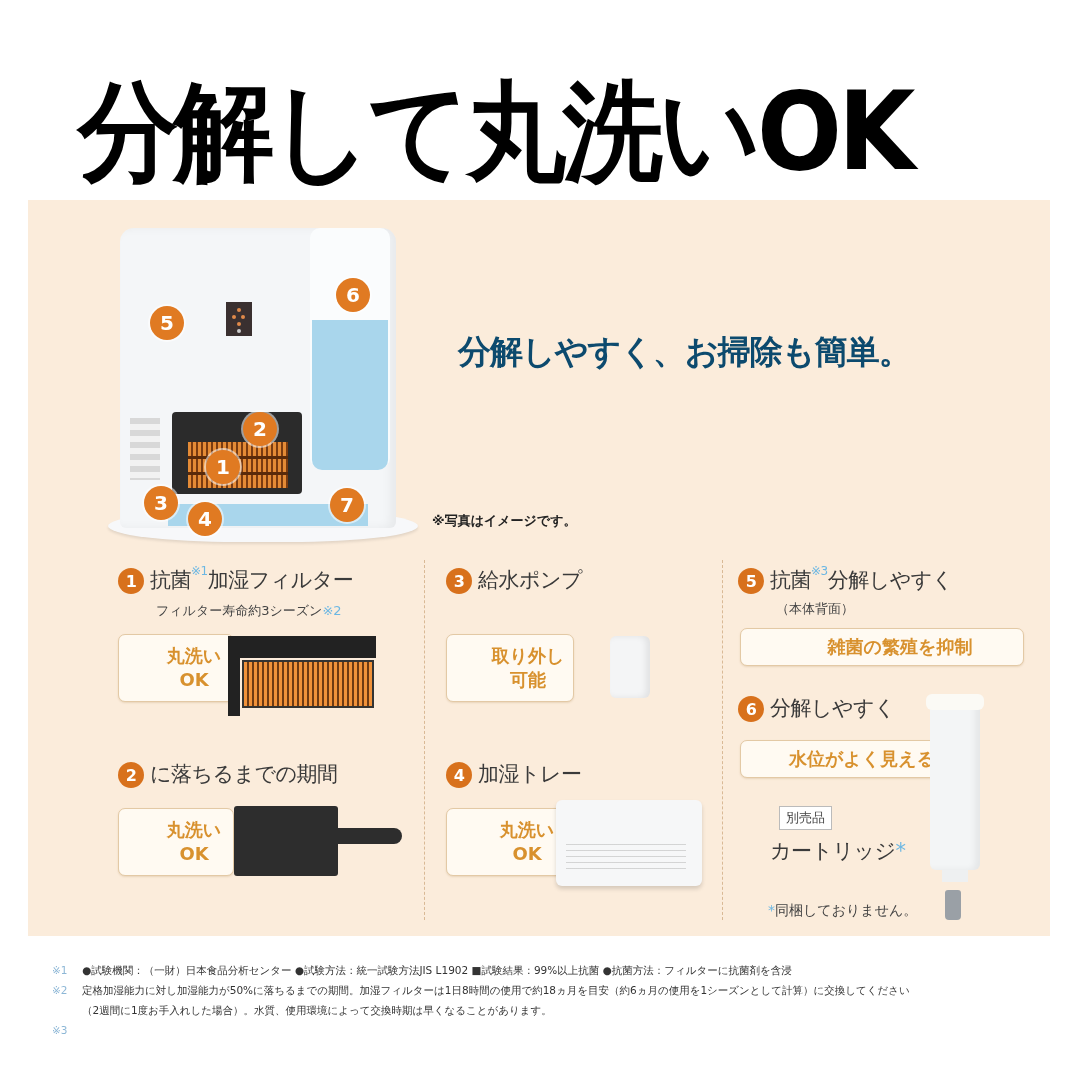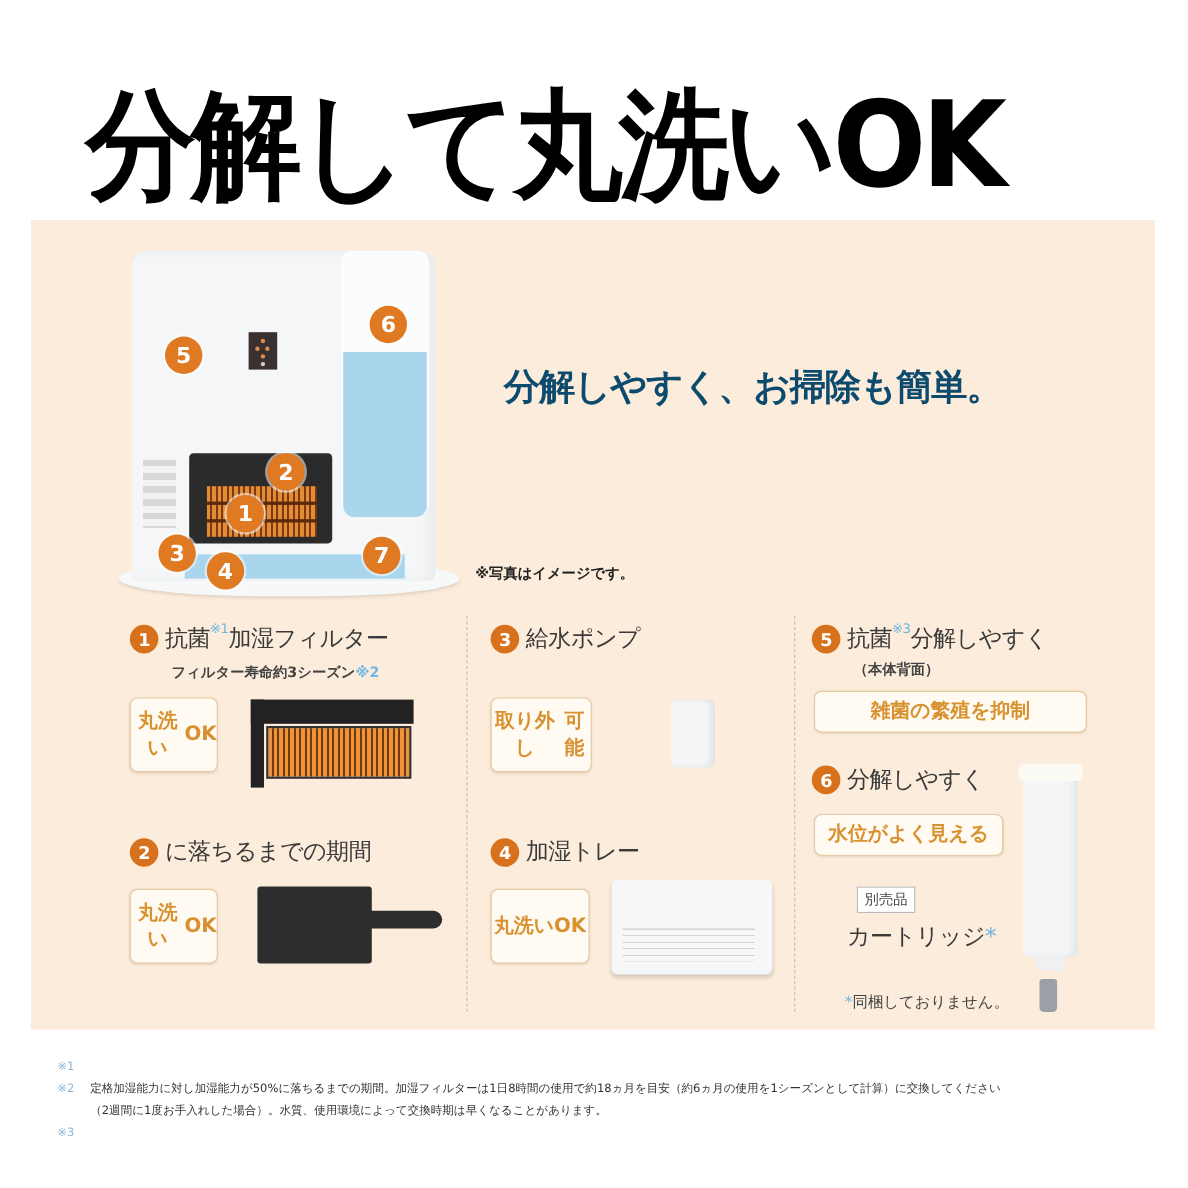--- a/index.html
+++ b/index.html
@@ -33,25 +33,25 @@
 
   .subhead { position:absolute; left:458px; top:330px; font-size:33px; font-weight:bold; color:#0c4a6e; letter-spacing:-1px; white-space:nowrap; }
   .photo-note { position:absolute; left:432px; top:512px; font-size:13px; font-weight:bold; color:#222; }
 
   .divider { position:absolute; top:560px; height:360px; border-left:1.5px dashed #d9b995; }
 
   .badge-num { display:inline-flex; width:26px; height:26px; border-radius:50%; background:#d8711c; color:#fff;
       font-size:16px; font-weight:bold; align-items:center; justify-content:center; vertical-align:middle; margin-right:6px; }
   .item-title { position:absolute; font-size:21px; color:#3a3a3a; white-space:nowrap; letter-spacing:-0.5px; }
   .item-title sup { color:#6cb7e3; font-size:12px; vertical-align:top; position:relative; top:-2px; }
-  .sub-note { position:absolute; font-size:13px; color:#444; white-space:nowrap;font-weight:bold; }
+  .sub-note { position:absolute; font-size:13px; color:#444; white-space:nowrap; }
   .sub-note .ref { color:#6cb7e3; }
   .feature-box { position:absolute; background:#fffaf2; border:1.5px solid #e3c9a5; border-radius:7px; color:#d8912e;
       font-weight:bold; font-size:18px; text-align:center; display:flex; align-items:center; justify-content:center;
-      flex-direction:row; line-height:1.35; box-shadow:0 1px 2px rgba(160,120,60,0.2); }
+      flex-direction:column; line-height:1.35; box-shadow:0 1px 2px rgba(160,120,60,0.2);padding-left:36px; }
 
   
   .img-filter { position:absolute; left:228px; top:636px; width:148px; height:80px; }
   .img-filter .top { position:absolute; left:0; top:0; width:148px; height:22px; background:#222; }
   .img-filter .leg { position:absolute; left:0; top:0; width:12px; height:80px; background:#222; }
   .img-filter .mesh { position:absolute; left:14px; top:24px; width:132px; height:48px;
       background: repeating-linear-gradient(90deg, #f0923a 0 3px, #6e3a12 3px 5px); border:2px solid #333; box-sizing:border-box; }
   .img-cover { position:absolute; left:228px; top:806px; width:180px; height:70px; }
   .img-cover .block { position:absolute; left:6px; top:0; width:104px; height:70px; background:#2d2d2d; border-radius:3px; }
   .img-cover .arm { position:absolute; left:108px; top:22px; width:66px; height:16px; background:#2d2d2d; border-radius:0 8px 8px 0; }
@@ -187,20 +187,21 @@
   <div style="padding-left:32px"><span>カートリッジ</span><span class="star">*</span></div>
 </div>
 <div class="not-included">
   <span class="star">*</span><span>同梱しておりません。</span>
 </div>
 <div class="img-cart"></div>
 
 <div class="footnotes">
   <div class="fn-row">
     <span class="fn-mark">※1</span>
+    <span class="fn-text">●試験機関：（一財）日本食品分析センター ●試験方法：統一試験方法JIS L1902 ■試験結果：99%以上抗菌 ●抗菌方法：フィルターに抗菌剤を含浸</span>
   </div>
   <div class="fn-row">
     <span class="fn-mark">※2</span>
     <span class="fn-text">定格加湿能力に対し加湿能力が50%に落ちるまでの期間。加湿フィルターは1日8時間の使用で約18ヵ月を目安（約6ヵ月の使用を1シーズンとして計算）に交換してください</span>
   </div>
   <div class="fn-row">
     <span class="fn-mark"></span>
     <span class="fn-text">（2週間に1度お手入れした場合）。水質、使用環境によって交換時期は早くなることがあります。</span>
   </div>
   <div class="fn-row">

